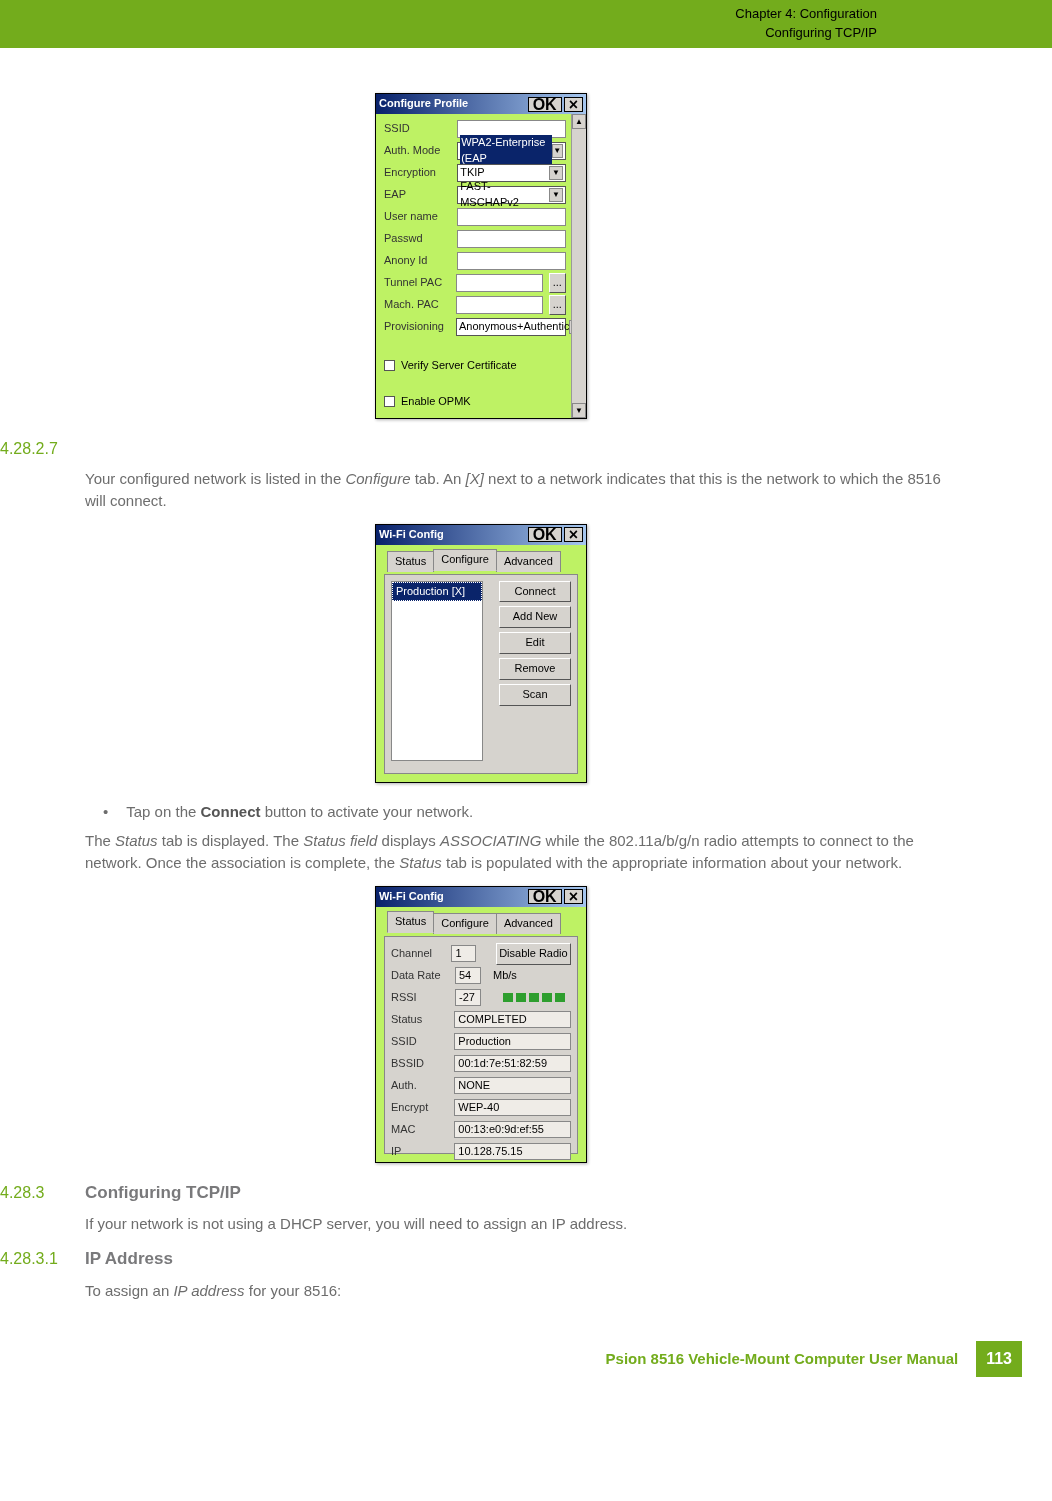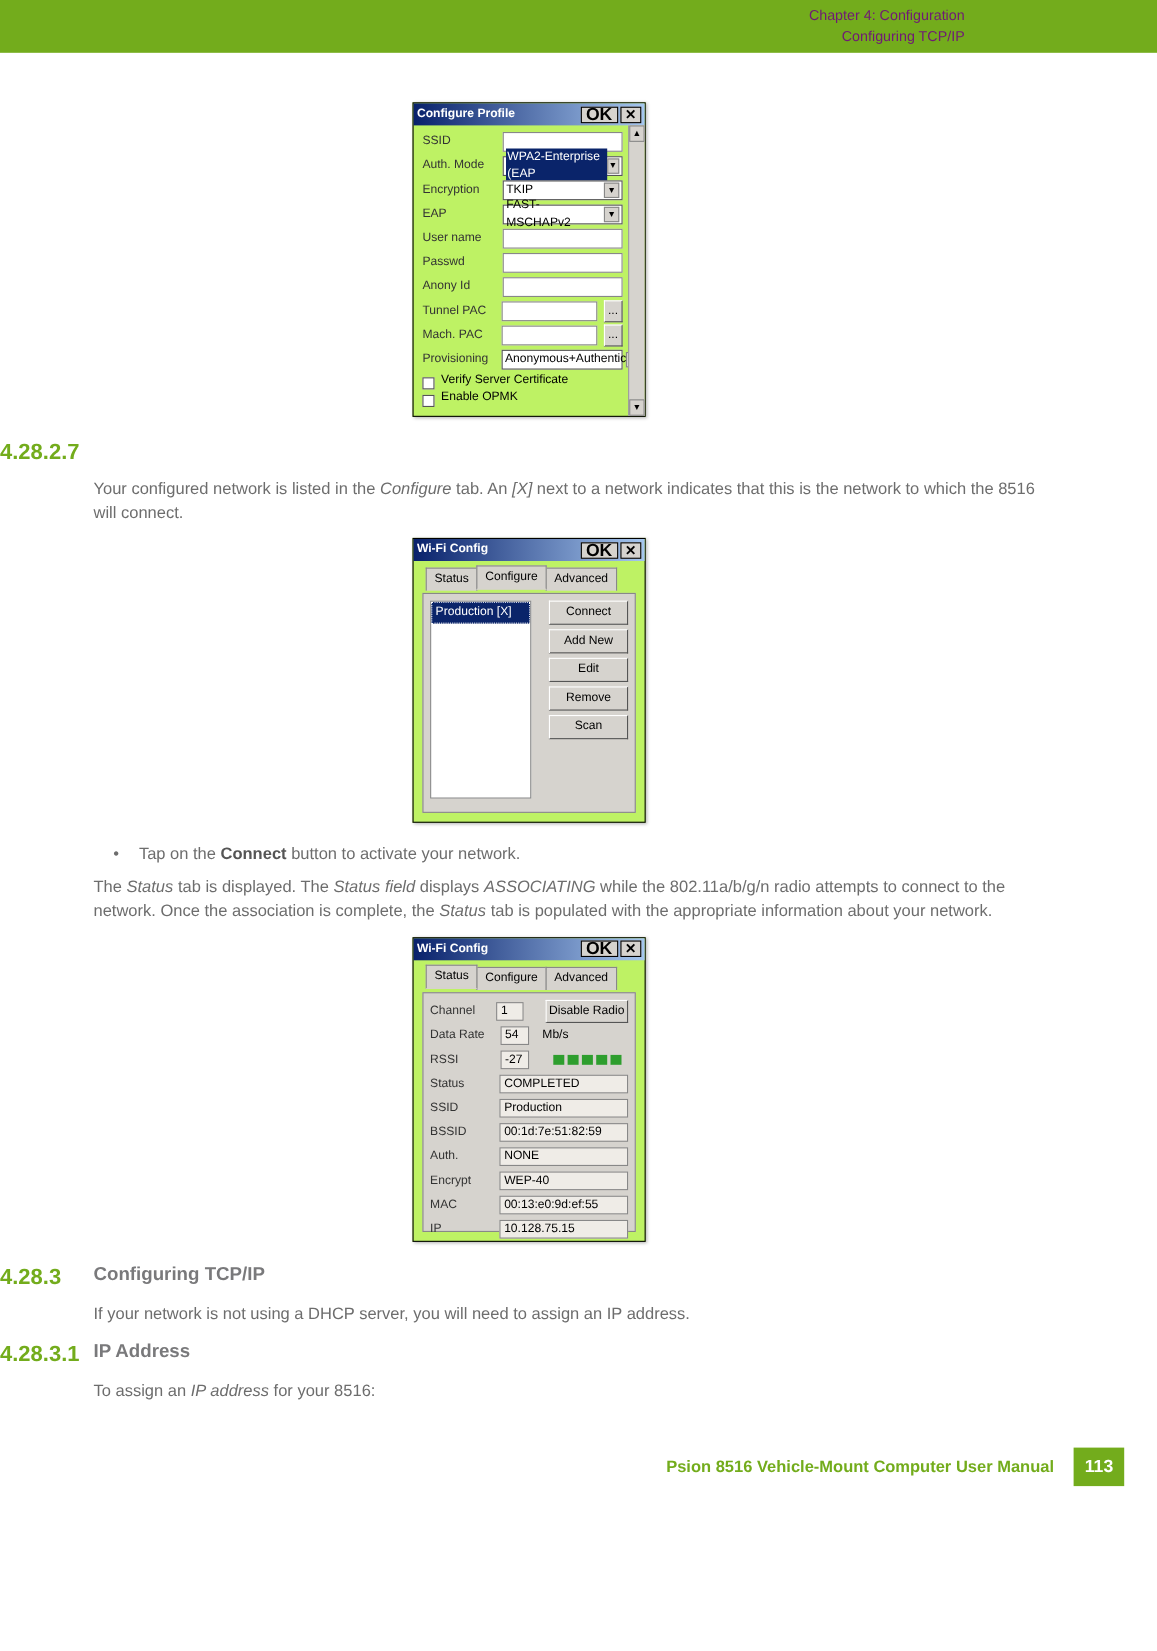--- a/index.html
+++ b/index.html
@@ -1,37 +1,37 @@
 <!DOCTYPE html>
 <html><head>
 <meta charset="utf-8">
 <style>
   *{box-sizing:border-box;margin:0;padding:0}
   body{width:1052px;font-family:"Trebuchet MS",Verdana,sans-serif;color:#6d6d6d;font-size:15px;line-height:1.45;background:#fff}
-  .header-band{height:48px;background:#73ac1c;color:#701a75;display:flex;align-items:center;justify-content:flex-end;padding-right:175px;font-size:13px}
+  .header-band{height:48px;background:#73ac1c;color:#000000;display:flex;align-items:center;justify-content:flex-end;padding-right:175px;font-size:13px}
   .header-band div{text-align:right}
   .content{padding:35px 90px 0 0}
   .row{display:flex;align-items:flex-start;margin-bottom:8px}
-  .secnum{width:85px;color:#73ac1c;font-weight:bold;font-size:20px;text-align:left;flex-shrink:0}
+  .secnum{width:85px;color:#73ac1c;font-weight:normal;font-size:16px;text-align:left;flex-shrink:0}
   .sectitle{color:#79797b;font-weight:bold;font-size:17px;flex-shrink:0}
   .bodycol{margin-left:85px;margin-right:0;color:#6d6d6d}
   .para{margin-bottom:12px}
   .fig{display:flex;justify-content:center;margin:10px 0 18px 0}
   .win{border:1px solid #000;background:#bef264;box-shadow:1px 1px 3px rgba(0,0,0,.3);font-family:Tahoma,Verdana,sans-serif;font-size:11px;color:#000}
   .titlebar{background:linear-gradient(to right,#08216b,#a6c7ef);color:#fff;font-weight:bold;display:flex;align-items:center;justify-content:space-between;padding:2px 3px;height:20px}
   .titlebar .tbtns{display:flex;gap:2px}
   .tbtns .tb{background:#d6d3ce;color:#000;border:1px solid #000;font-size:16px;font-weight:bold;padding:0 4px;height:15px;line-height:13px}
   .win-body{padding:4px 8px 8px 8px;position:relative}
   .formrow{display:flex;align-items:center;height:22px;gap:6px}
   .lbl{width:68px;font-size:11px;color:#333}
   .ip{border:1px solid #888;background:#fff;height:18px;font-size:11px;padding:0 3px;display:flex;align-items:center}
   .sel{border:1px solid #555;background:#fff;height:18px;font-size:11px;padding:0 2px;display:flex;align-items:center;justify-content:space-between}
   .sel .arr{border:1px solid #888;background:#d6d3ce;width:14px;height:14px;display:flex;align-items:center;justify-content:center;font-size:8px}
   .btn3d{border-top:1px solid #fff;border-left:1px solid #fff;border-right:1px solid #555;border-bottom:1px solid #555;background:#d6d3ce;text-align:center;font-size:11px;padding:2px 0}
-  .chk{display:flex;align-items:flex-end;gap:6px;margin-top:0}
+  .chk{display:flex;align-items:center;gap:6px;margin-top:20px}
   .chk .box{width:11px;height:11px;border:1px solid #555;background:#fff}
   .scrollarea{position:absolute;right:0;top:0;bottom:0;width:15px;background:#d6d3ce;border-left:1px solid #999;display:flex;flex-direction:column;justify-content:space-between}
   .scrollarea .sarr{height:15px;border:1px solid #888;background:#d6d3ce;display:flex;align-items:center;justify-content:center;font-size:8px}
   .tabrow{display:flex;padding-left:3px;margin-bottom:4px}
   .tab{border:1px solid #888;border-bottom:none;padding:2px 7px;font-size:11px;background:#d6d3ce;margin-right:-1px;position:relative}
   .tab.active{background:#d6d3ce;z-index:2;border-bottom:1px solid #d6d3ce;margin-bottom:-1px}
   .tab.inactive{background:#d6d3ce;top:2px;padding-bottom:1px}
   .panel{border:1px solid #888;background:#d6d3ce;padding:6px}
   .listbox{border:1px solid #888;background:#fff;height:180px;width:105px;overflow:hidden}
   .listbox .selitem{background:#0a246a;color:#fff;padding:1px 3px;font-size:11px;border:1px dotted #fff}

